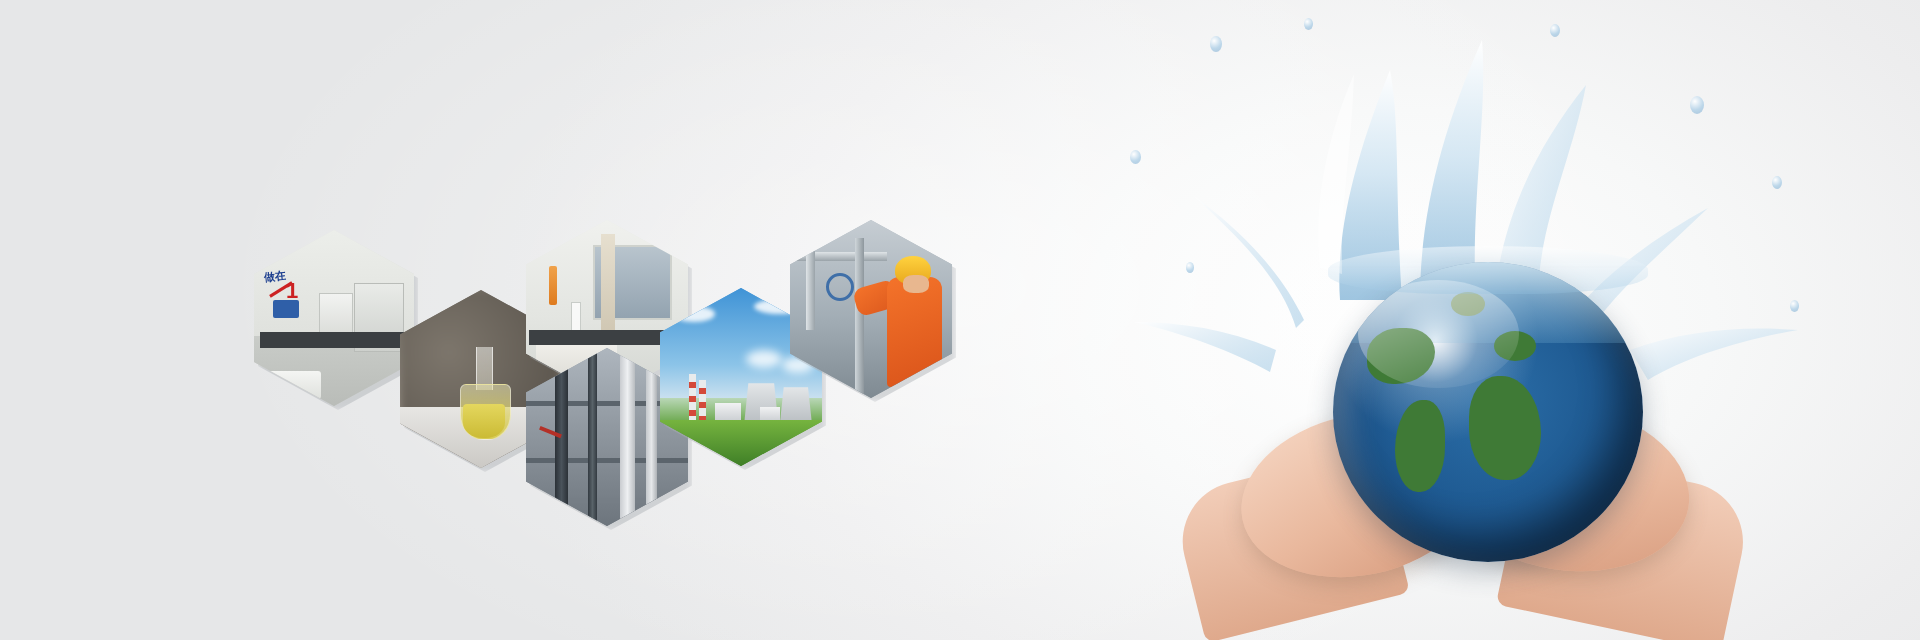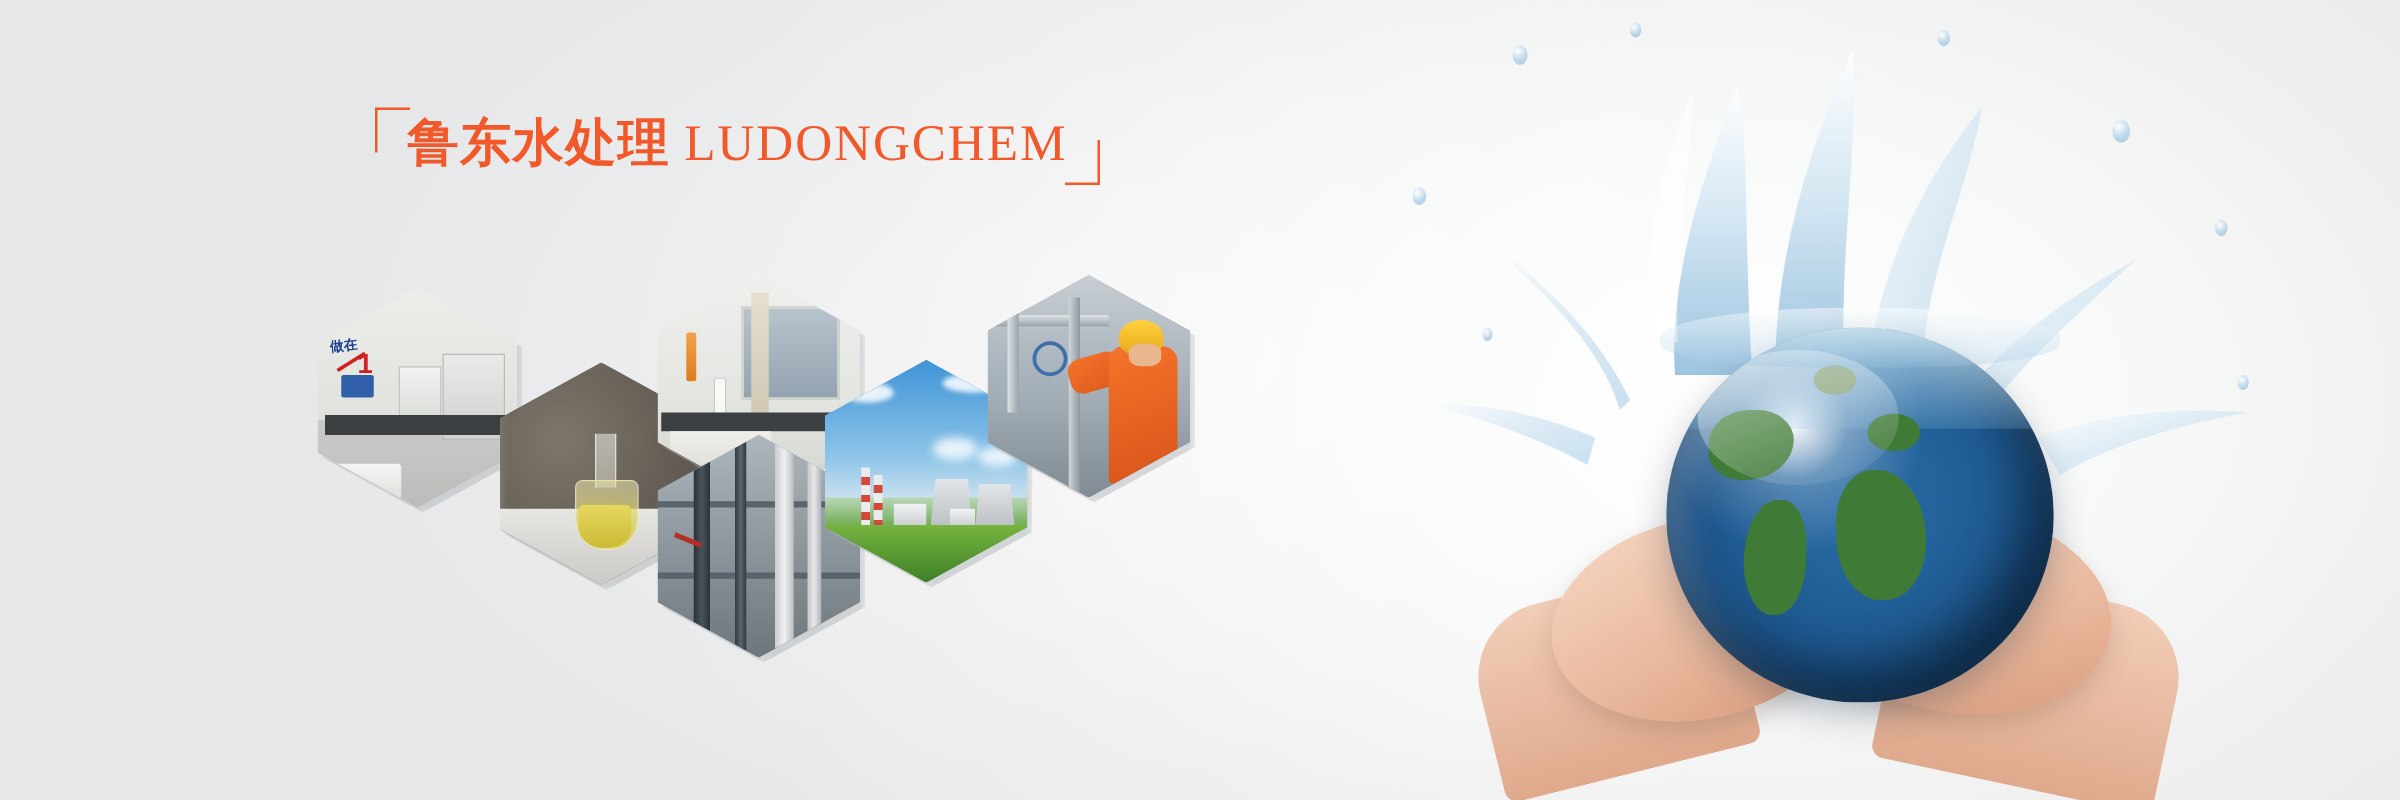--- a/index.html
+++ b/index.html
@@ -144,28 +144,20 @@
   .drop{position:absolute;background:radial-gradient(circle at 35% 30%,rgba(255,255,255,.95),rgba(170,205,230,.75) 55%,rgba(110,160,200,.55));border-radius:50%;}
   .crown{position:absolute;background:linear-gradient(180deg,rgba(255,255,255,.9),rgba(150,195,225,.55));border-radius:50% 50% 40% 40%;filter:blur(0.6px);}
 </style>
 </head>
 <body>
 
 <div class="banner">
   <div class="vignette"></div>
 
   <div class="textblock">
-    <div class="titlewrap">
-      <span class="br tl"></span>
-      <span class="br br2"></span>
-      <div class="title">
-        <span>鲁东水处理</span>
-        <span class="en">LUDONGCHEM</span>
-      </div>
-    </div>
   </div>
 
   <div class="hexes">
 
     <div class="hexshadow" style="left:258px;top:234px;width:160px;height:176px;"></div>
     <div class="hex p1" style="left:254px;top:230px;width:160px;height:176px;">
       <div class="wall"></div>
         <div class="floor"></div>
       <div class="cab"></div>
       <div class="cab2"></div>

